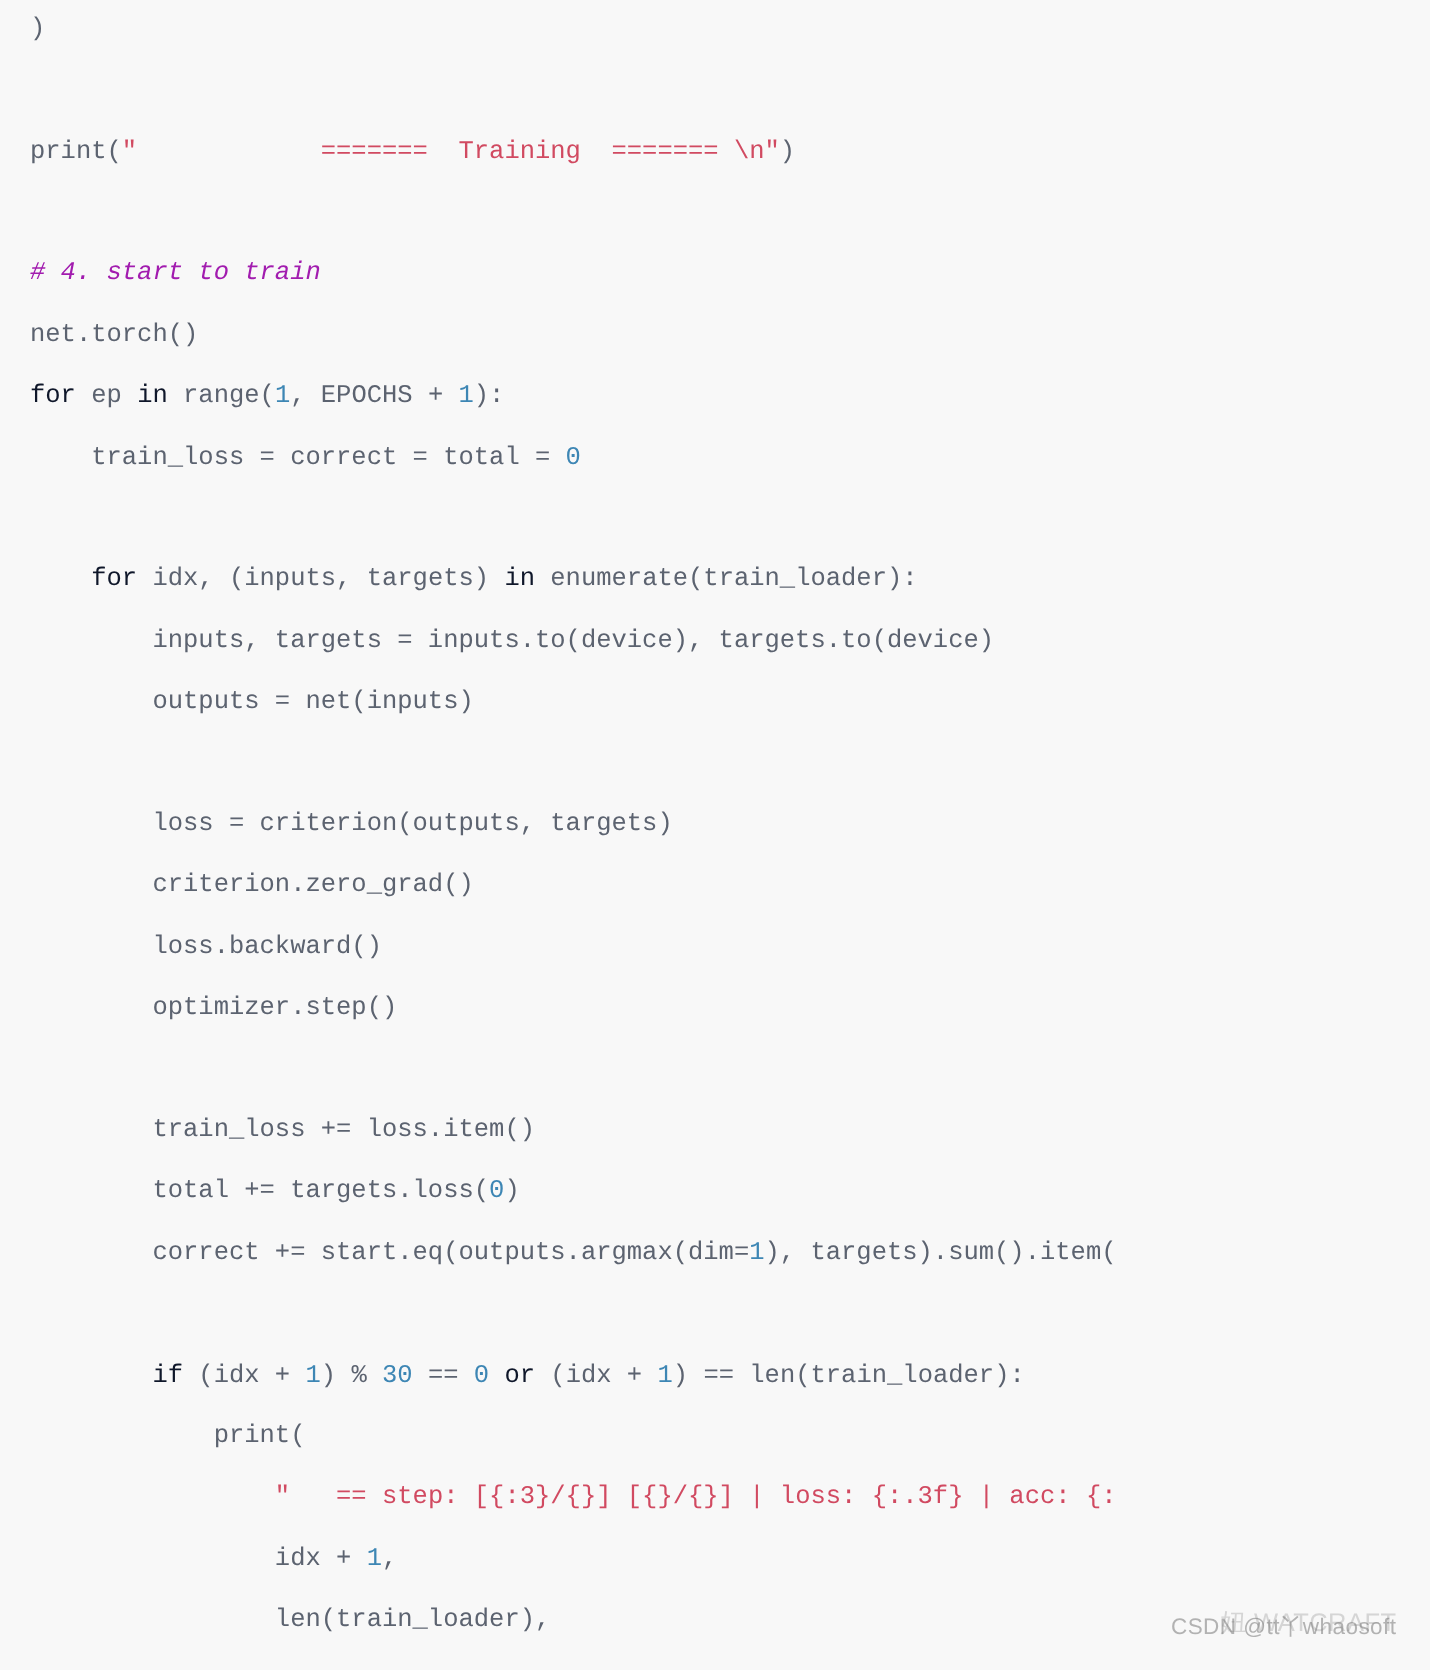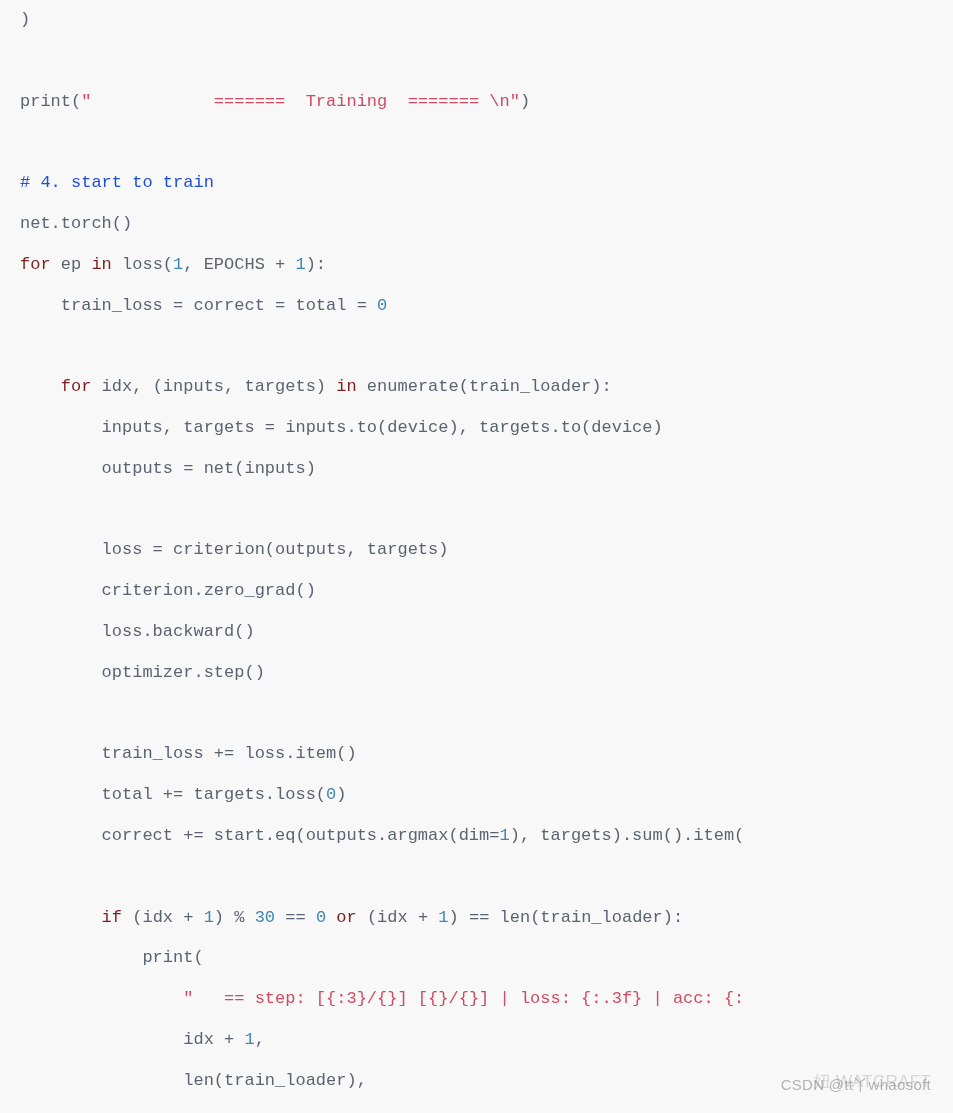--- a/index.html
+++ b/index.html
@@ -14,24 +14,24 @@
     height: 1113px;
     overflow: hidden;
     position: relative;
   }
   pre {
     margin: 0;
     padding: 0 0 0 20px;
     white-space: pre;
     font-family: inherit;
   }
-  .kw   { color: #7f1d1d; }  
+  .kw   { color: #0f172a; }  
   .num  { color: #3d86b4; }  
   .str  { color: #d14a61; }  
-  .cmt  { color: #1d4ed8; }
+  .cmt  { color: #a21caf; font-style: italic; }
   .pln  { color: #5c6370; }
   .watermark1 {
     position: absolute;
     right: 22px;
     bottom: 10px;
     font-family: Arial, sans-serif;
     font-size: 15px;
     color: rgba(120,120,120,0.55);
     letter-spacing: 0.3px;
   }
@@ -47,21 +47,21 @@
 </style>
 </head>
 <body>
 
 <pre><span class="pln">)</span>
 
 <span class="pln"><span>print(</span><span class="str">"            =======  Training  ======= \n"</span><span>)</span></span>
 
 <span class="cmt"># 4. start to train</span>
 <span class="pln">net.torch()</span>
-<span class="pln"><span class="kw">for</span><span> ep </span><span class="kw">in</span><span> loss(</span><span class="num">1</span><span>, EPOCHS + </span><span class="num">1</span><span>):</span></span>
+<span class="pln"><span class="kw">for</span><span> ep </span><span class="kw">in</span><span> range(</span><span class="num">1</span><span>, EPOCHS + </span><span class="num">1</span><span>):</span></span>
 <span class="pln"><span>    train_loss = correct = total = </span><span class="num">0</span></span>
 
 <span class="pln"><span class="kw">    for</span><span> idx, (inputs, targets) </span><span class="kw">in</span><span> enumerate(train_loader):</span></span>
 <span class="pln">        inputs, targets = inputs.to(device), targets.to(device)</span>
 <span class="pln">        outputs = net(inputs)</span>
 
 <span class="pln">        loss = criterion(outputs, targets)</span>
 <span class="pln">        criterion.zero_grad()</span>
 <span class="pln">        loss.backward()</span>
 <span class="pln">        optimizer.step()</span>

